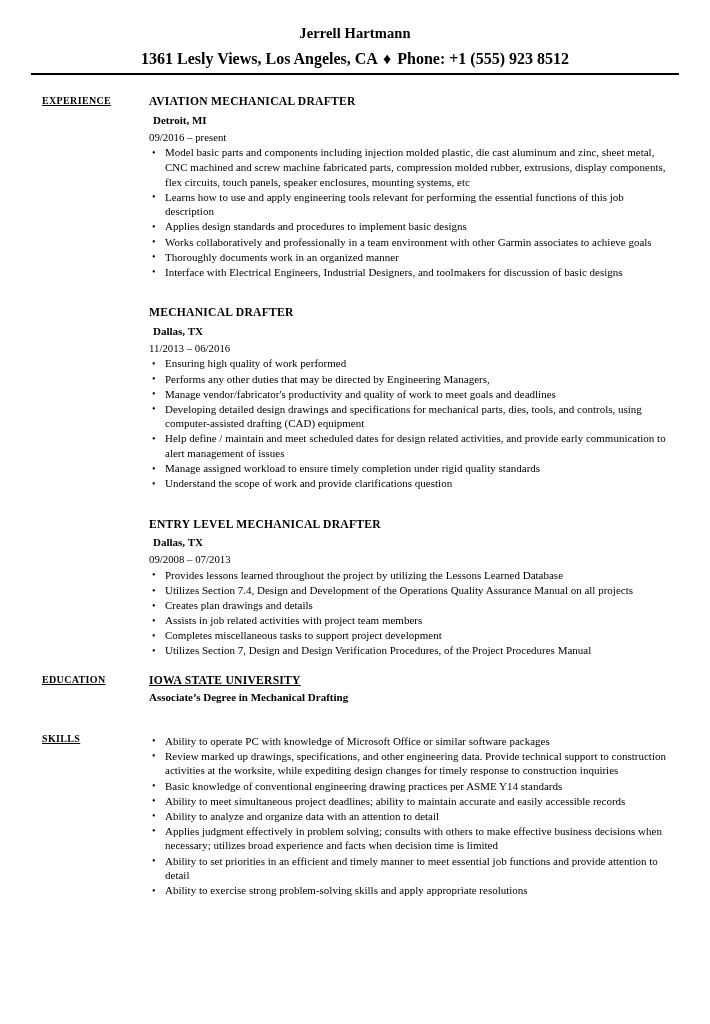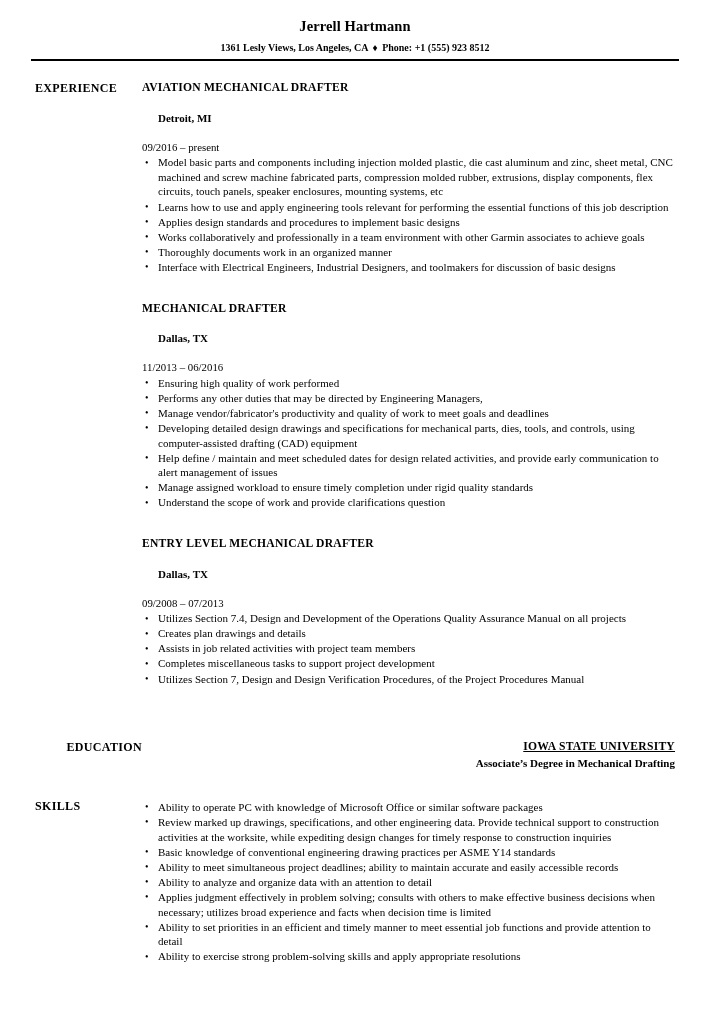--- a/index.html
+++ b/index.html
@@ -14,40 +14,40 @@
     font-family: "Liberation Serif", "DejaVu Serif", serif;
     color: #000000;
     -webkit-font-smoothing: antialiased;
   }
 
   .page {
     position: relative;
     width: 710px;
     height: 1024px;
     box-sizing: border-box;
-    padding: 4px;
+    padding: 11px;
     overflow: hidden;
     background: #ffffff;
   }
 
   
   .header {
     padding-top: 13px;
     text-align: center;
   }
   .candidate-name {
     font-size: 14.5px;
     font-weight: bold;
     letter-spacing: 0.1px;
     line-height: 1.25;
     margin: 0;
   }
   .contact-line {
     margin: 7px 0 0 0;
-    font-size: 10px;
+    font-size: 16px;
     font-weight: bold;
     line-height: 1.2;
   }
   .contact-sep {
     font-weight: bold;
     padding: 0 2px;
   }
   .header-rule {
     margin: 5px auto 0 auto;
     width: 648px;
@@ -64,25 +64,26 @@
   .section {
     display: flex;
     align-items: flex-start;
   }
   .section-label-col {
     width: 107px;
     flex: 0 0 107px;
     box-sizing: border-box;
   }
   .section-label {
-    font-size: 12px;
+    font-size: 10px;
     font-weight: bold;
     letter-spacing: 0.35px;
     line-height: 1.2;
     white-space: nowrap;
+    text-decoration: underline;
   }
   .section-body-col {
     flex: 1 1 auto;
     min-width: 0;
   }
 
   
   .job {
     margin-bottom: 0;
   }
@@ -93,21 +94,21 @@
     font-size: 11.6px;
     font-weight: bold;
     letter-spacing: 0.25px;
     line-height: 1.25;
     margin: 0 0 3px 0;
   }
   .job-location {
     font-size: 11px;
     font-weight: bold;
     line-height: 1.2;
-    margin: 16px;
+    margin: 4px;
   }
   .job-dates {
     font-size: 10.8px;
     font-weight: normal;
     line-height: 1.25;
     margin: 1px 0 0 0;
   }
 
   ul.bullets {
     list-style: none;
@@ -140,21 +141,21 @@
     margin: 0 0 3px 0;
     text-decoration: underline;
   }
   .edu-degree {
     font-size: 11px;
     font-weight: bold;
     line-height: 1.25;
     margin: 0;
   }
 
-  .section-education { margin-top: 53px; text-align: right; }
+  .section-education { margin-top: 15px; }
   .section-skills { margin-top: 28px; }
   .section-experience { margin-top: 20px; }
 
   .skills-list > li { margin-bottom: 0.5px; }
 </style>
 </head>
 <body>
 
 <div class="page">
 
@@ -203,20 +204,21 @@
             <li>Manage assigned workload to ensure timely completion under rigid quality standards</li>
             <li>Understand the scope of work and provide clarifications question</li>
           </ul>
         </div>
 
         <div class="job">
           <div class="job-title">ENTRY LEVEL MECHANICAL DRAFTER</div>
           <div class="job-location">Dallas, TX</div>
           <div class="job-dates">09/2008 – 07/2013</div>
           <ul class="bullets">
+            <li>Provides lessons learned throughout the project by utilizing the Lessons Learned Database</li>
             <li>Utilizes Section 7.4, Design and Development of the Operations Quality Assurance Manual on all projects</li>
             <li>Creates plan drawings and details</li>
             <li>Assists in job related activities with project team members</li>
             <li>Completes miscellaneous tasks to support project development</li>
             <li>Utilizes Section 7, Design and Design Verification Procedures, of the Project Procedures Manual</li>
           </ul>
         </div>
 
       </div>
     </div>

